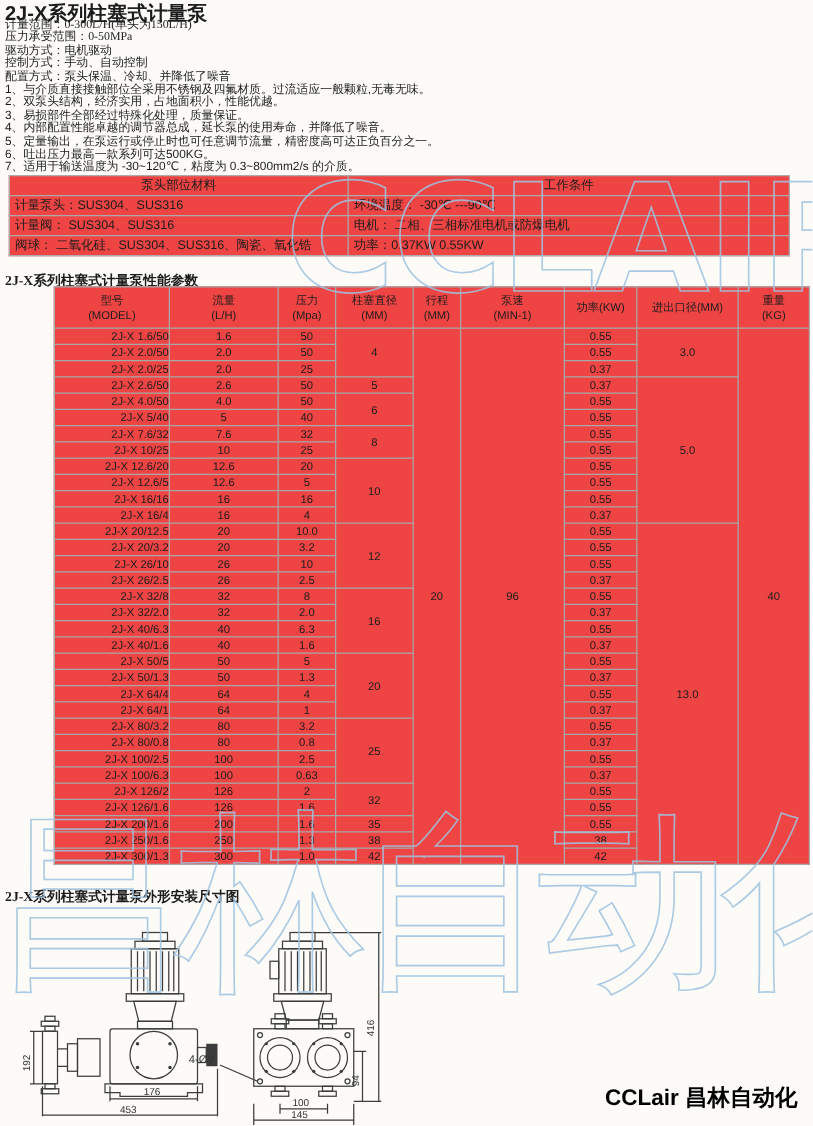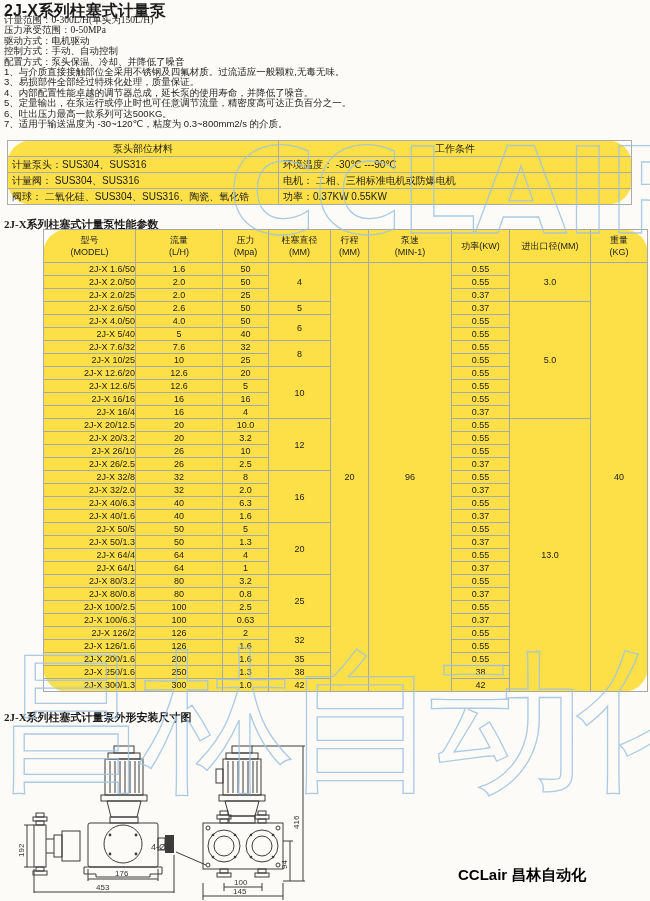--- a/index.html
+++ b/index.html
@@ -3,56 +3,57 @@
 <meta charset="utf-8">
 <style>
   html,body{margin:0;padding:0;}
   body{width:650px;height:901px;position:relative;overflow:hidden;background:#fcfbf8;
        font-family:"Liberation Sans","DejaVu Sans",sans-serif;color:#1c1c1c;}
   .abs{position:absolute;}
   .doc-title{left:4px;top:1px;font-size:16px;font-weight:bold;white-space:nowrap;}
   .textblock{left:4px;font-size:9.5px;line-height:10.4px;white-space:nowrap;}
   .spec-list{top:15px;font-family:Liberation Serif, serif;}
   .feature-list{top:67px;}
-  table{border-collapse:collapse;table-layout:fixed;background:#fde047;border-radius:25px;}
+  table{border-collapse:collapse;table-layout:fixed;background:#ef4444;}
   
   .mat{left:7px;top:140px;width:625px;}
   .mat th,.mat td{border:1px solid #ababab;font-size:10px;font-weight:normal;
        height:15px;line-height:15px;padding:0 4px;white-space:nowrap;overflow:hidden;}
   .mat th{text-align:center;}
   .mat td{text-align:left;}
   
   .sec-title{left:4px;font-size:11px;font-weight:bold;white-space:nowrap;font-family:Liberation Serif, serif;}
   
   .perf{left:43px;top:229px;width:605px;padding-left:12px;}
   .perf th,.perf td{border:1px solid #a8a8a8;font-size:9px;font-weight:normal;
        text-align:center;padding:0;white-space:nowrap;overflow:hidden;vertical-align:middle;}
   .perf th{height:32px;}
   .perf th div{line-height:12px;}
   .perf td{height:12px;line-height:12px;}
   .perf td.model{text-align:right;padding-left:4px;}
   
   .drawing-svg{left:18px;top:743px;}
-  .brand{left:458px;top:866px;font-size:15px;font-weight:bold;white-space:nowrap;color:#000;}
+  .brand{left:484px;top:866px;font-size:18px;font-weight:bold;white-space:nowrap;color:#000;}
   .wm{left:0;top:0;pointer-events:none;z-index:6;}
   line,path,rect.o,circle.o{fill:none;stroke:#3c3c3c;stroke-width:1;}
 </style>
 </head>
 <body>
 
 <div class="abs doc-title">2J-X系列柱塞式计量泵</div>
 <div class="abs textblock spec-list">
     <div class="spec-line">计量范围：0-300L/H(单头为150L/H)</div>
     <div class="spec-line">压力承受范围：0-50MPa</div>
     <div class="spec-line">驱动方式：电机驱动</div>
     <div class="spec-line">控制方式：手动、自动控制</div>
     <div class="spec-line">配置方式：泵头保温、冷却、并降低了噪音</div>
   </div>
 <div class="abs textblock feature-list">
     <div class="feature-line">1、与介质直接接触部位全采用不锈钢及四氟材质。过流适应一般颗粒,无毒无味。</div>
+    <div class="feature-line">2、双泵头结构，经济实用，占地面积小，性能优越。</div>
     <div class="feature-line">3、易损部件全部经过特殊化处理，质量保证。</div>
     <div class="feature-line">4、内部配置性能卓越的调节器总成，延长泵的使用寿命，并降低了噪音。</div>
     <div class="feature-line">5、定量输出，在泵运行或停止时也可任意调节流量，精密度高可达正负百分之一。</div>
     <div class="feature-line">6、吐出压力最高一款系列可达500KG。</div>
     <div class="feature-line">7、适用于输送温度为 -30~120℃，粘度为 0.3~800mm2/s 的介质。</div>
   </div>
 
 <table class="abs mat">
   <colgroup>
       <col style="width:271px">

